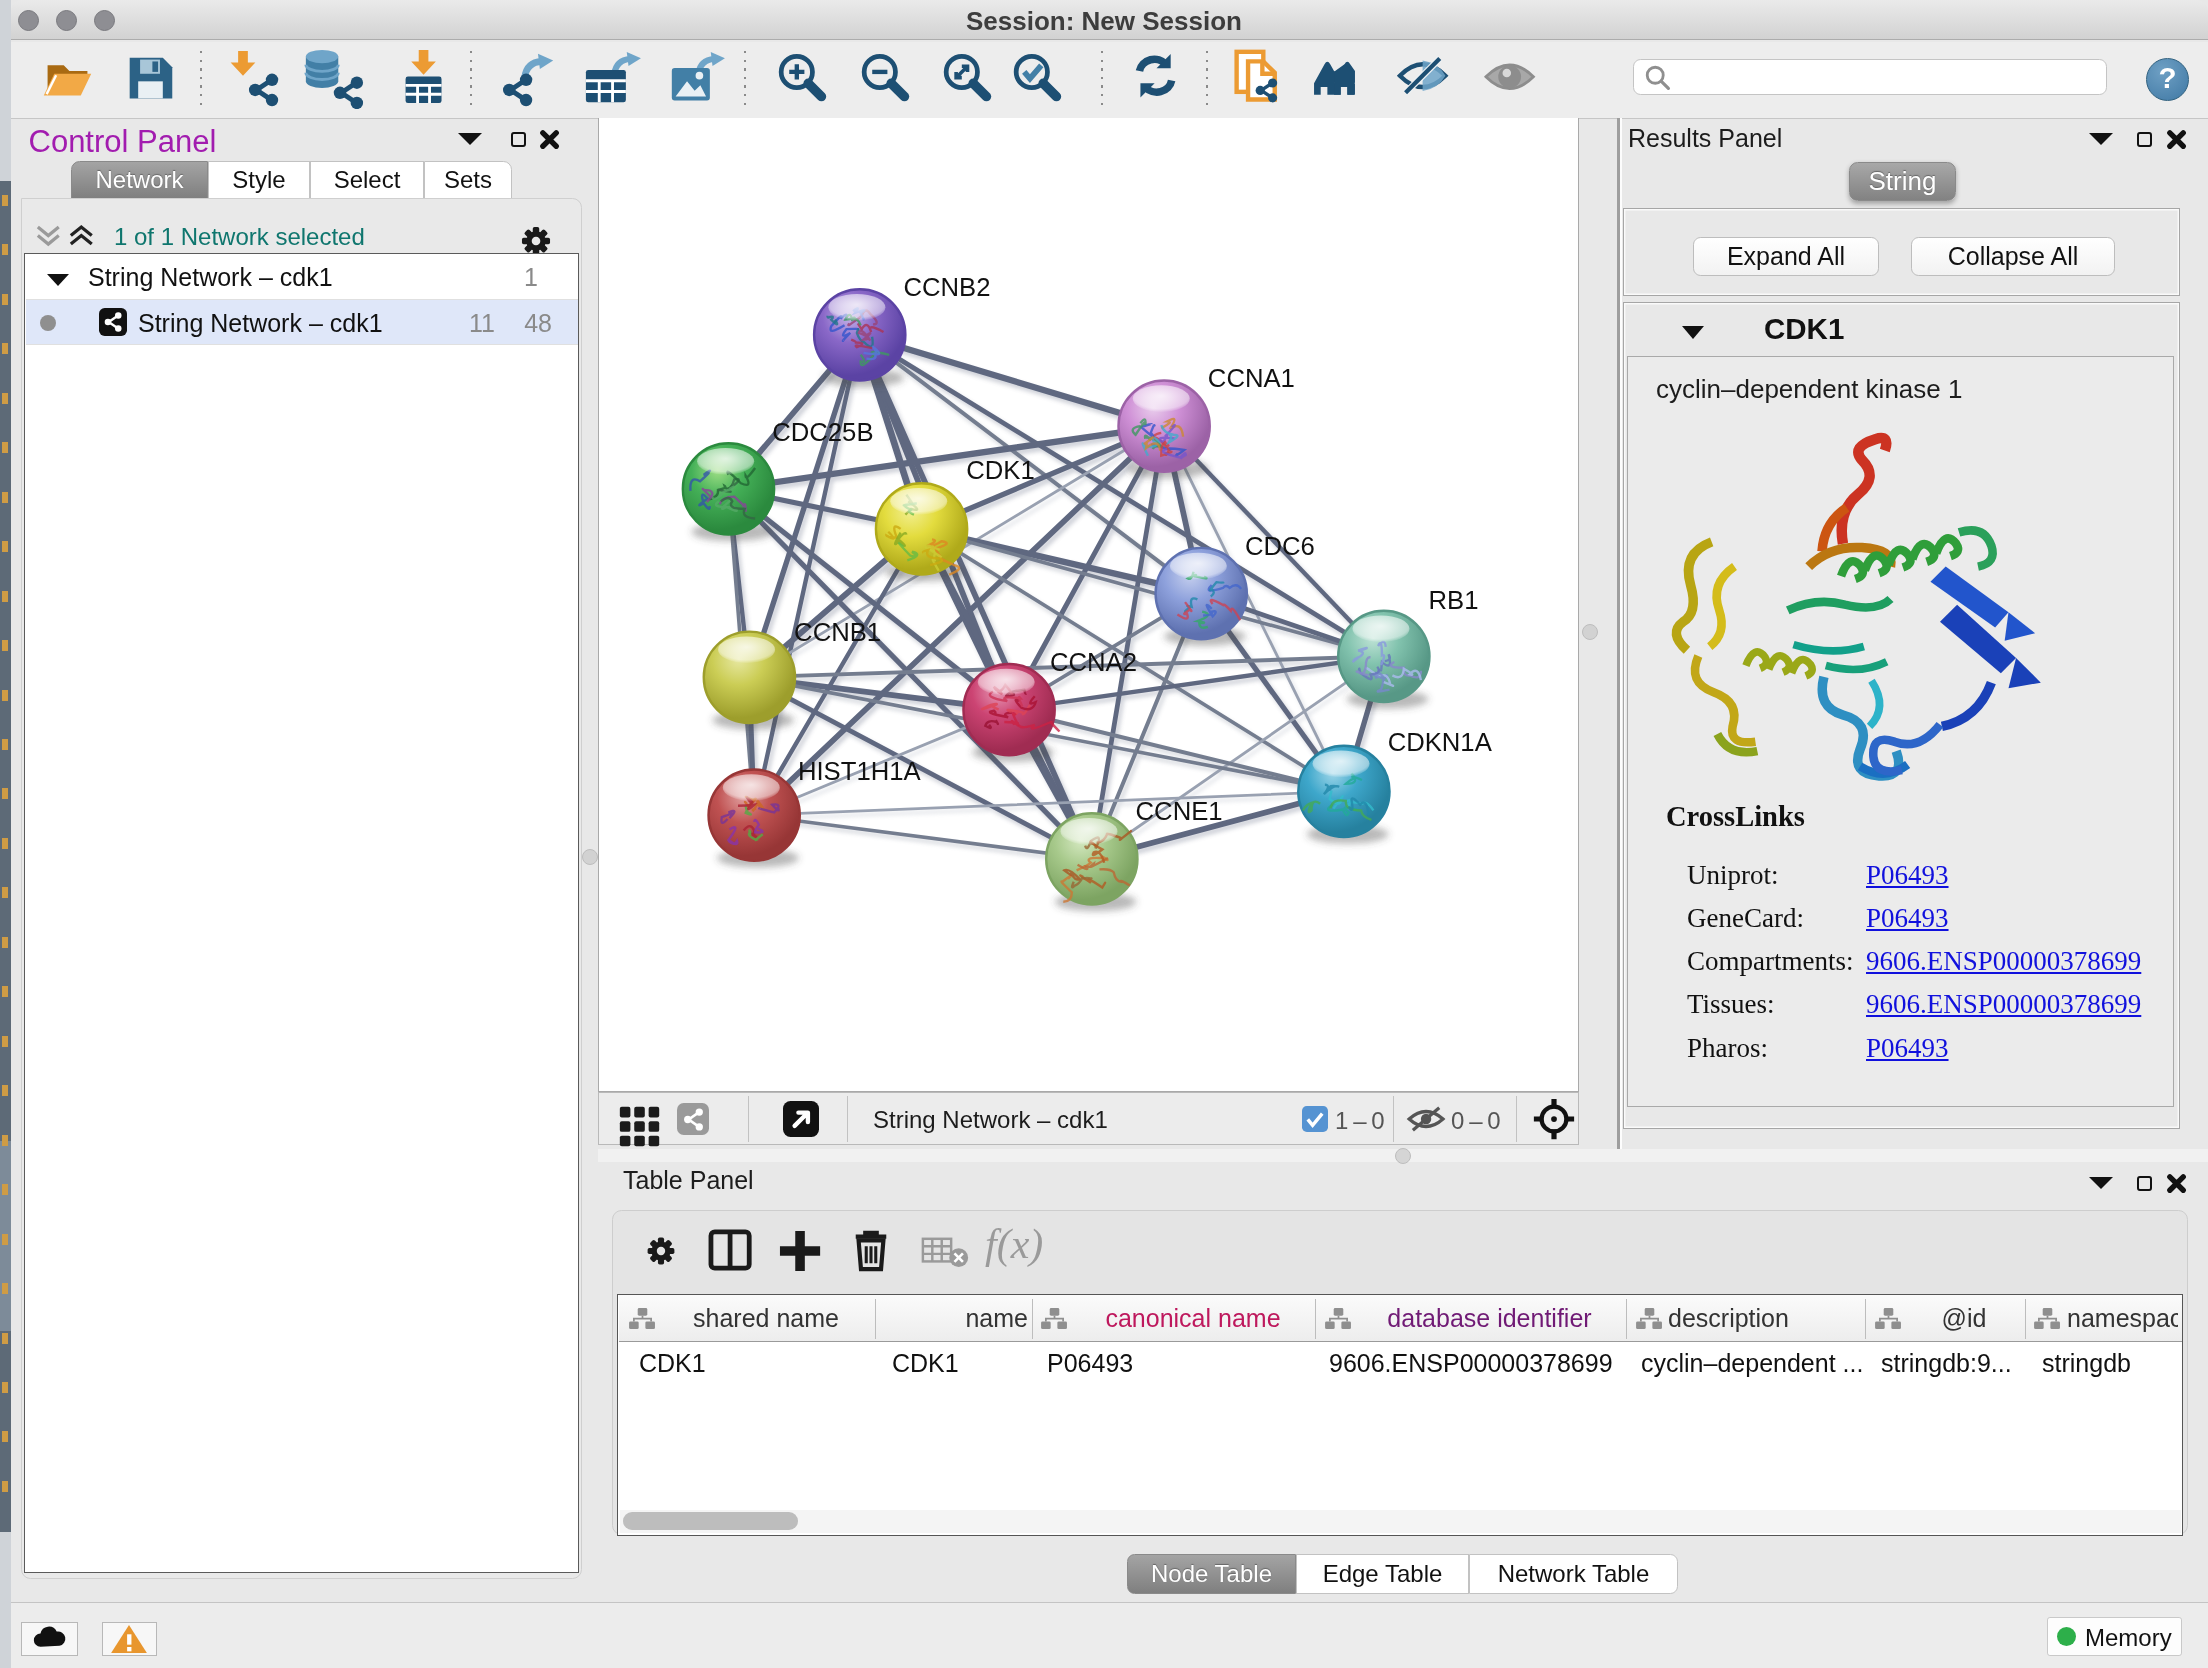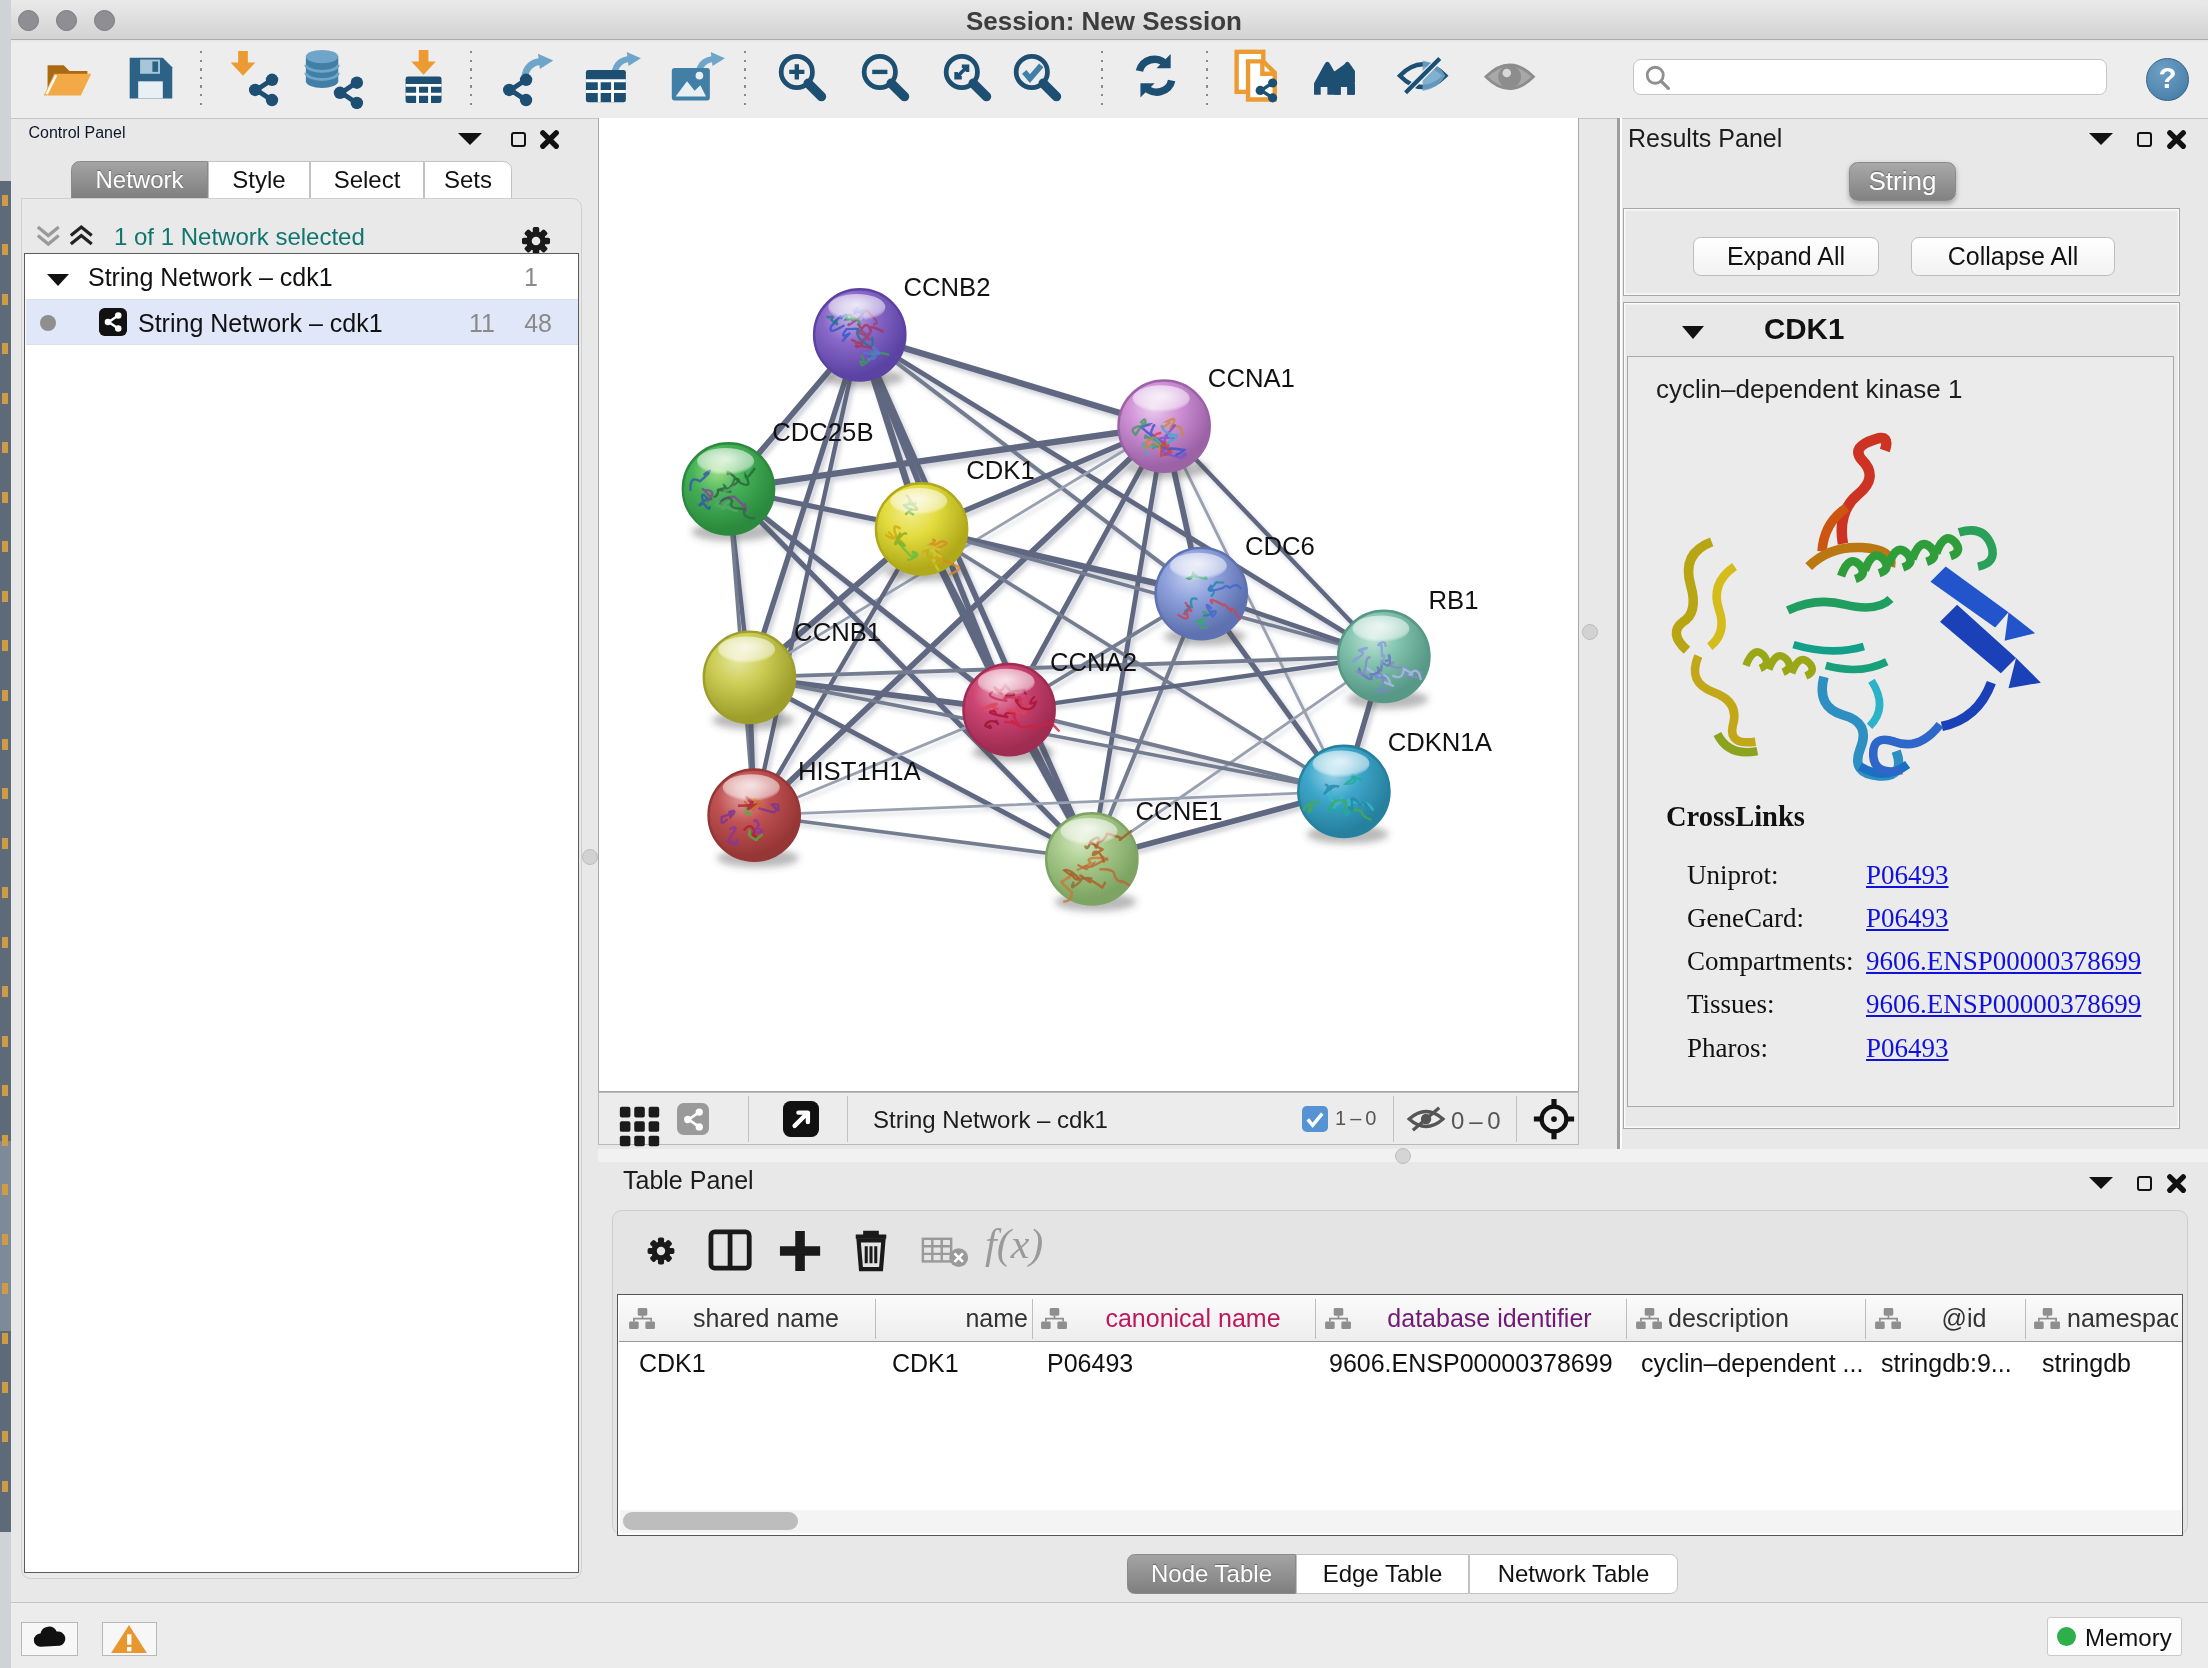--- a/index.html
+++ b/index.html
@@ -1,17 +1,17 @@
 <!DOCTYPE html>
 <html style="font-size:15px"><head><meta charset="utf-8"><style>
 *{margin:0;padding:0;box-sizing:border-box}
 html,body{width:2208px;height:1668px;overflow:hidden;background:#e8e8e8;
 font-family:"Liberation Sans",sans-serif;-webkit-font-smoothing:antialiased}
 .abs{position:absolute}
-.hdrtxt{font-size:16px;color:#0f172a}
+.hdrtxt{font-size:31px;color:#a21caf}
 .tab{position:absolute;height:38px;border:1px solid #c2c2c2;background:#fff;color:#111;
 font-size:24px;text-align:center;line-height:36px}
 .seltab{background:linear-gradient(#a4a4a4,#7f7f7f);color:#fff;text-shadow:0 -1px 1px #666;border-color:#8a8a8a}
 .btn{position:absolute;background:linear-gradient(#fff,#f2f2f2);border:1px solid #bdbdbd;border-radius:6.7px;
 font-size:25px;color:#111;text-align:center}
 .dot-sep{position:absolute;top:51px;width:1.9px;height:55px;
 background-image:repeating-linear-gradient(#8a8a8a 0 2.4px,transparent 2.4px 8.6px)}
 </style></head><body>
 <div class="abs" style="left:0;top:0;width:11.4px;height:1668px;background:#cfd3d8"></div>
 <div class="abs" style="left:0;top:181px;width:11.4px;height:1351px;background:#5d6a77"></div>
@@ -273,21 +273,21 @@
 <div class="abs" style="left:783px;top:1101px;width:36px;height:36px;background:#111;border-radius:7.6px"></div>
 <svg width="28.5" height="28.5" class="abs" style="left:787px;top:1105px" viewBox="0 0 30 30">
     <path d="M8,22 L20,10 M12,8 h10 v10" stroke="#fff" stroke-width="4.6" fill="none" stroke-linecap="round" stroke-linejoin="round"></path>
   </svg>
 <div class="abs" style="left:847px;top:1096px;width:1px;height:46px;background:#c2c2c2"></div>
 <div class="abs" style="left:873px;top:1106px;font-size:24px;color:#1c1c1c">String Network – cdk1</div>
 <div class="abs" style="left:1302px;top:1106px;width:26px;height:26px;background:#5593d2;border-radius:4.8px"></div>
 <svg width="26" height="26" class="abs" style="left:1302px;top:1106px" viewBox="0 0 27 27">
     <path d="M6,14 l5,6 10,-12" stroke="#fff" stroke-width="3.6" fill="none"></path>
   </svg>
-<div class="abs" style="left:1335px;top:1107px;font-size:20px;color:#555">1 – 0</div>
+<div class="abs" style="left:1335px;top:1107px;font-size:24px;color:#555">1 – 0</div>
 <div class="abs" style="left:1393px;top:1096px;width:1px;height:46px;background:#c2c2c2"></div>
 <svg width="44" height="32" class="abs" style="left:1405px;top:1103px" viewBox="0 0 46 34">
     <path d="M4,17 Q22,1 40,17 Q22,33 4,17z" fill="none" stroke="#555" stroke-width="3.4"></path>
     <circle cx="22" cy="17" r="5.5" fill="#555"></circle>
     <line x1="8" y1="29" x2="36" y2="5" stroke="#555" stroke-width="3.4"></line>
   </svg>
 <div class="abs" style="left:1451px;top:1107px;font-size:24px;color:#555">0 – 0</div>
 <div class="abs" style="left:1516px;top:1096px;width:1px;height:46px;background:#c2c2c2"></div>
 <svg width="46" height="46" class="abs" style="left:1531px;top:1096px" viewBox="0 0 48 48">
     <circle cx="24" cy="24" r="13" fill="none" stroke="#111" stroke-width="4.4"></circle>

